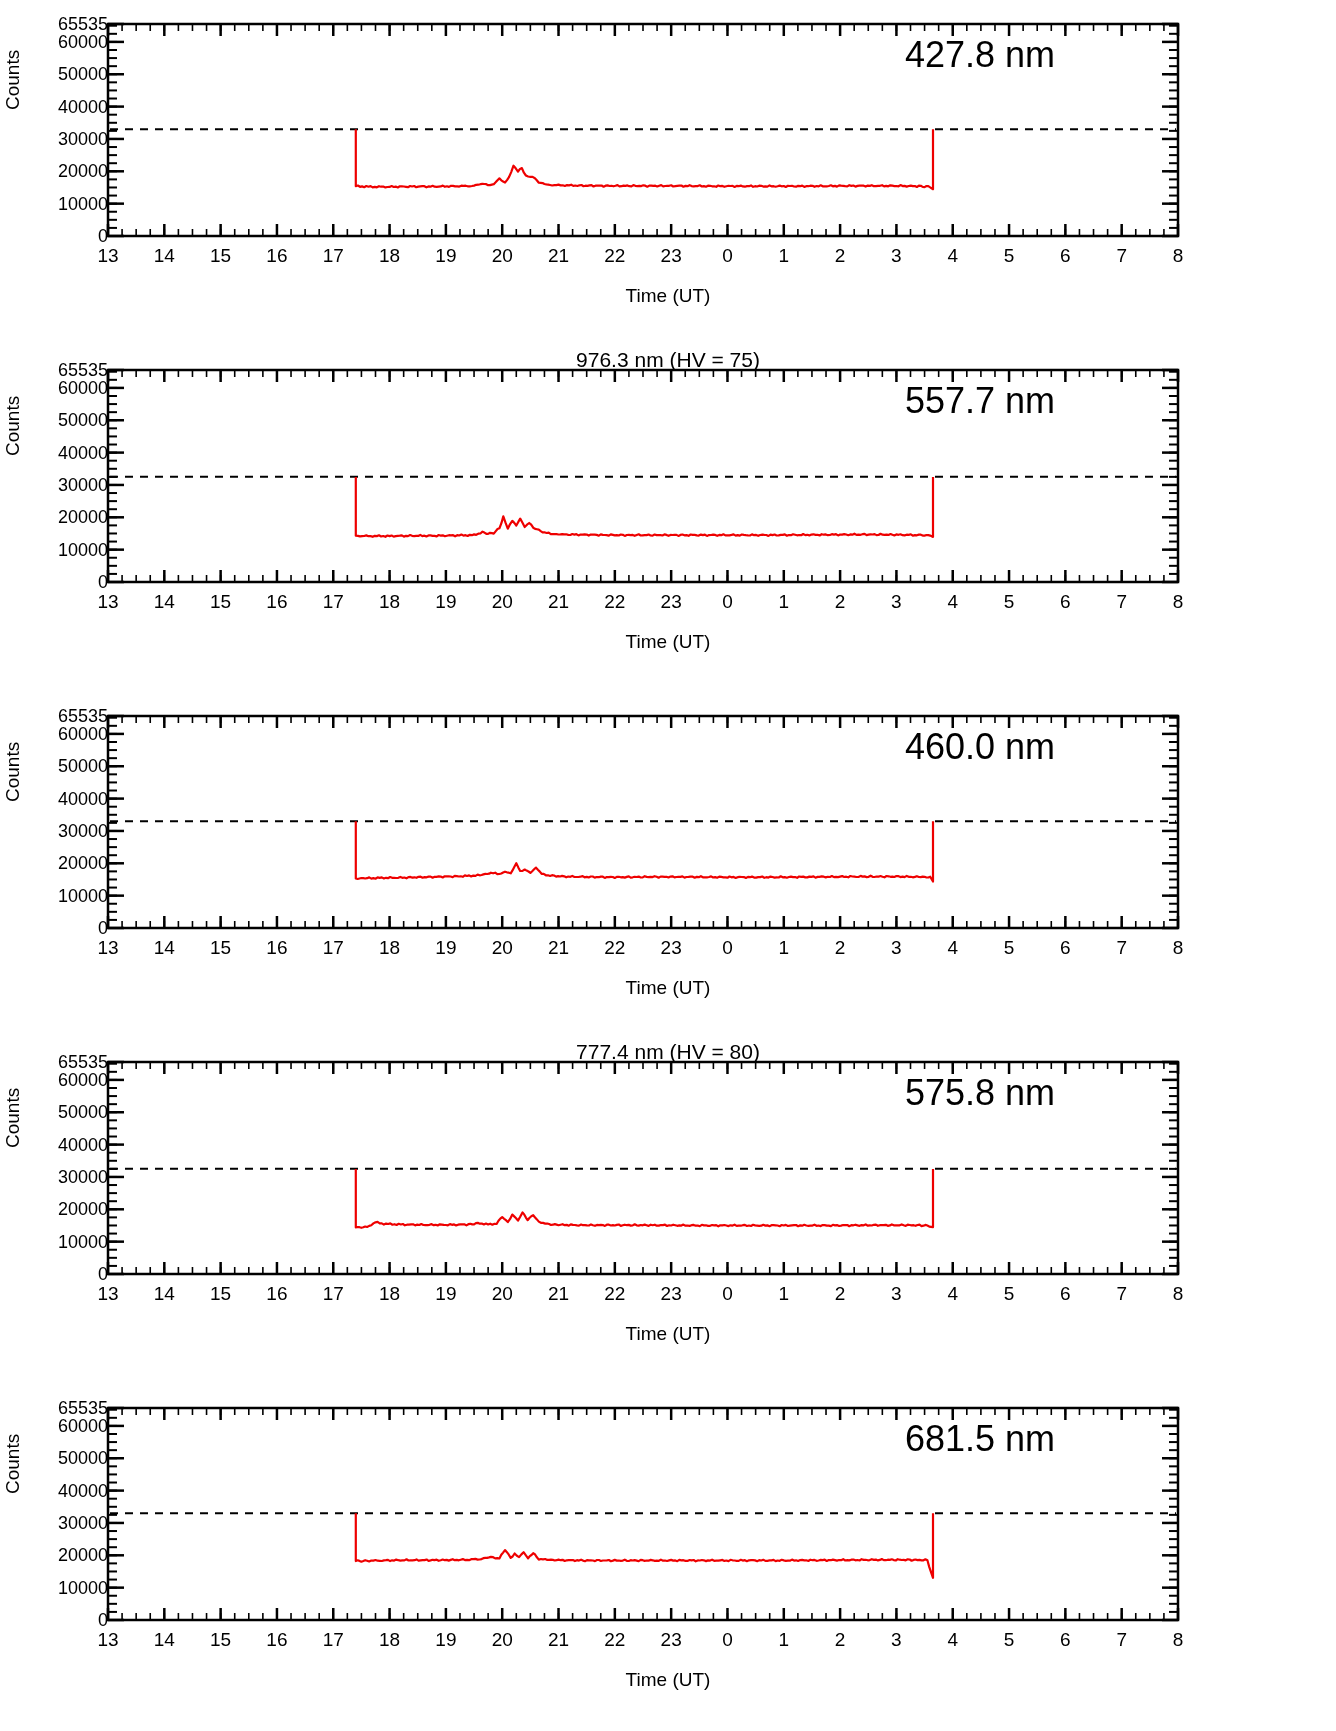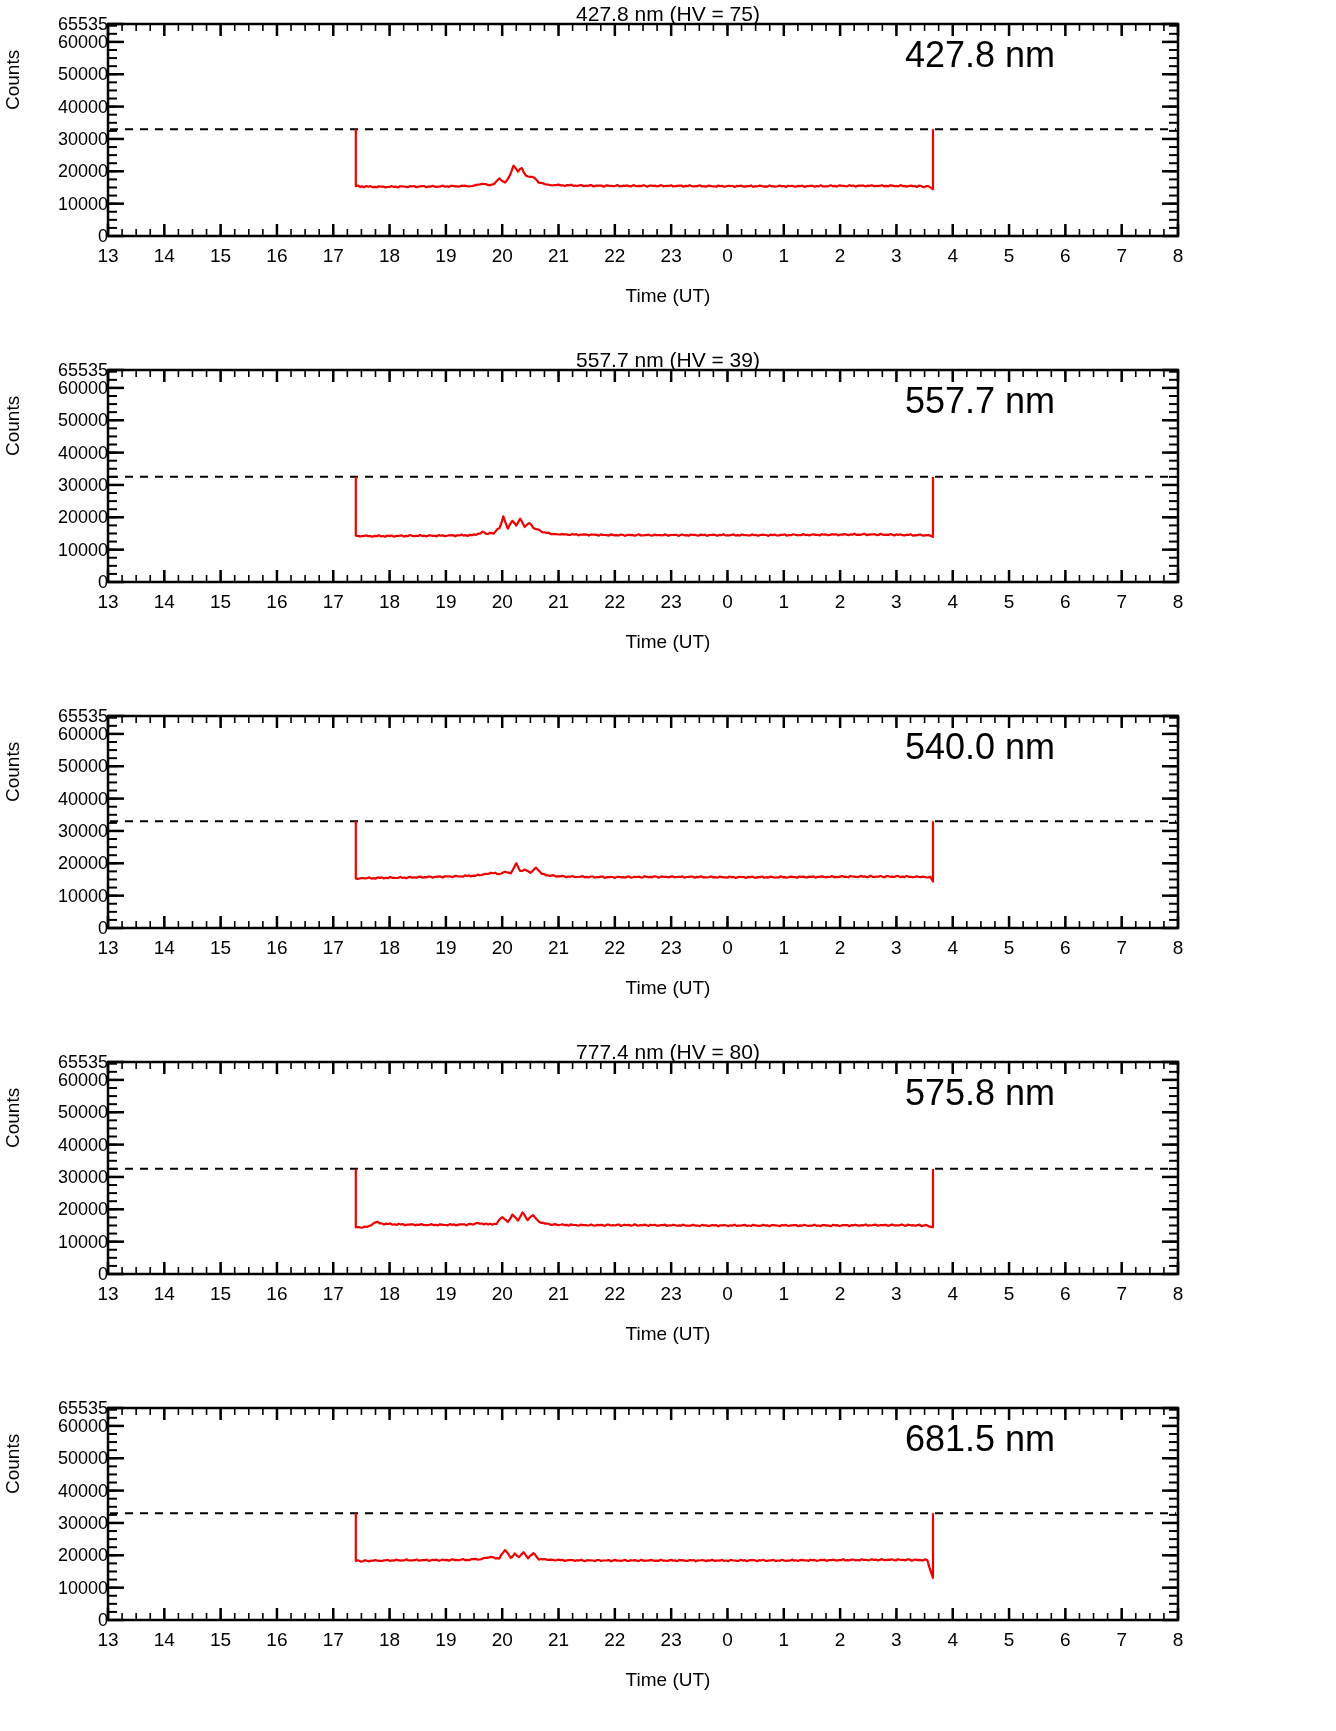--- a/index.html
+++ b/index.html
@@ -95,21 +95,20 @@
     white-space: nowrap;
   }
   svg { display: block; }
 </style>
 </head>
 <body>
 
 <div class="page">
   <div id="panels-root">
       <div class="panel">
-        <div class="panel-title">427.8 nm (HV = 75)</div>
         <div class="ylabel">Counts</div>
         <div class="xlabel">Time (UT)</div>
         <div class="ytick-col">
           <div class="ytick" style="top: 15px; width: 98px;">65535</div>
           <div class="ytick" style="top: 32.9052px; width: 98px;">60000</div>
           <div class="ytick" style="top: 65.2544px; width: 98px;">50000</div>
           <div class="ytick" style="top: 97.6035px; width: 98px;">40000</div>
           <div class="ytick" style="top: 129.953px; width: 98px;">30000</div>
           <div class="ytick" style="top: 162.302px; width: 98px;">20000</div>
           <div class="ytick" style="top: 194.651px; width: 98px;">10000</div>
@@ -402,21 +401,21 @@
           <line x1="1149.842105263158" x2="1149.842105263158" y1="24" y2="31" stroke="#000" stroke-width="1.6"></line>
           <line x1="1163.921052631579" x2="1163.921052631579" y1="236" y2="229" stroke="#000" stroke-width="1.6"></line>
           <line x1="1163.921052631579" x2="1163.921052631579" y1="24" y2="31" stroke="#000" stroke-width="1.6"></line>
           <line x1="1178" x2="1178" y1="236" y2="229" stroke="#000" stroke-width="1.6"></line>
           <line x1="1178" x2="1178" y1="24" y2="31" stroke="#000" stroke-width="1.6"></line>
           <line x1="110" x2="1176" y1="129.24788281071184" y2="129.24788281071184" stroke="#000000" stroke-width="2" stroke-dasharray="8 7"></line>
           <path d="M355.8 129.2 L355.8 186.2 L357.9 185.5 L360.0 186.8 L362.1 186.4 L364.2 187.2 L366.3 186.0 L368.5 186.7 L370.6 186.1 L372.7 187.4 L374.8 186.9 L376.9 187.3 L379.0 186.2 L381.1 186.7 L383.2 186.5 L385.4 187.4 L387.5 187.0 L389.6 186.9 L391.6 186.1 L393.7 187.0 L395.7 186.6 L397.8 187.5 L399.8 186.3 L401.9 186.4 L403.9 186.5 L406.0 186.8 L408.0 187.2 L410.1 186.0 L412.1 186.5 L414.2 186.0 L416.2 187.2 L418.2 186.6 L420.3 186.4 L422.3 186.2 L424.4 186.2 L426.4 187.3 L428.5 186.4 L430.5 186.7 L432.6 185.8 L434.6 186.7 L436.7 186.8 L438.7 186.6 L440.8 186.4 L442.8 185.6 L444.9 186.8 L446.9 186.3 L449.0 186.9 L451.0 185.8 L453.1 185.9 L455.1 186.4 L457.2 186.3 L459.3 186.6 L461.4 185.7 L463.5 185.8 L465.6 185.7 L467.7 186.3 L469.8 186.3 L471.9 186.0 L474.1 185.6 L476.2 184.8 L478.3 184.7 L480.4 184.2 L482.5 183.8 L484.4 184.0 L486.3 184.2 L488.1 185.2 L490.0 185.1 L491.9 184.6 L493.8 184.2 L495.6 182.3 L497.5 180.2 L499.4 178.4 L501.3 180.3 L503.1 181.5 L505.0 182.5 L507.0 180.1 L509.0 177.1 L511.2 172.1 L513.5 165.7 L515.7 168.3 L518.0 171.6 L520.0 168.9 L521.9 168.1 L523.9 172.7 L525.9 175.5 L528.1 176.5 L530.4 176.9 L532.6 176.9 L534.9 178.2 L536.8 180.2 L538.8 182.7 L540.7 182.8 L542.6 183.1 L544.4 184.0 L546.3 184.4 L548.2 184.6 L550.1 185.0 L552.2 185.5 L554.3 185.1 L556.4 185.1 L558.5 184.6 L560.6 185.4 L562.8 185.3 L564.9 186.0 L567.0 185.1 L569.1 185.4 L571.2 184.7 L573.3 185.9 L575.4 185.5 L577.4 186.0 L579.4 185.3 L581.5 185.0 L583.5 186.2 L585.5 185.7 L587.5 185.9 L589.5 185.4 L591.5 185.2 L593.5 186.5 L595.5 185.7 L597.5 185.7 L599.6 185.6 L601.6 185.5 L603.6 186.7 L605.6 185.7 L607.6 185.4 L609.5 186.0 L611.5 185.8 L613.5 186.3 L615.5 185.8 L617.5 185.1 L619.5 186.4 L621.5 186.2 L623.5 185.6 L625.4 185.9 L627.4 185.4 L629.4 186.2 L631.4 186.4 L633.4 185.1 L635.4 185.8 L637.4 186.2 L639.4 185.9 L641.3 186.1 L643.3 185.3 L645.3 185.7 L647.3 186.7 L649.3 185.6 L651.3 185.6 L653.3 185.9 L655.3 185.7 L657.2 186.5 L659.2 185.7 L661.2 185.1 L663.2 186.4 L665.2 186.0 L667.2 185.8 L669.2 185.8 L671.2 185.3 L673.2 186.5 L675.3 186.1 L677.3 185.8 L679.3 185.6 L681.4 185.5 L683.4 186.7 L685.5 185.9 L687.5 186.2 L689.6 185.2 L691.6 186.1 L693.7 186.4 L695.7 186.2 L697.8 186.1 L699.8 185.3 L701.9 186.5 L703.9 186.1 L706.0 186.7 L708.0 185.7 L710.1 185.8 L712.1 186.3 L714.2 186.3 L716.2 186.8 L718.3 185.5 L720.3 186.2 L722.4 185.9 L724.4 186.8 L726.4 186.3 L728.5 185.8 L730.5 186.0 L732.6 185.9 L734.6 187.0 L736.7 185.9 L738.7 186.2 L740.8 185.6 L742.8 186.4 L744.9 186.7 L746.9 186.1 L749.0 186.2 L751.0 185.4 L753.1 186.8 L755.1 186.2 L757.2 186.5 L759.2 185.7 L761.3 185.8 L763.3 186.6 L765.4 186.3 L767.4 186.6 L769.5 185.4 L771.5 186.3 L773.6 186.2 L775.6 186.7 L777.6 186.2 L779.7 185.6 L781.7 186.3 L783.8 186.0 L785.8 187.0 L787.9 185.8 L789.9 186.0 L792.0 185.8 L794.0 186.5 L796.1 186.7 L798.1 185.8 L800.2 186.2 L802.2 185.6 L804.3 186.9 L806.3 186.2 L808.4 186.2 L810.4 185.7 L812.5 185.8 L814.5 186.8 L816.6 186.0 L818.6 186.4 L820.7 185.3 L822.7 186.3 L824.7 186.3 L826.8 186.3 L828.8 186.0 L830.9 185.3 L832.9 186.3 L835.0 185.9 L837.0 186.6 L839.1 185.4 L841.1 185.7 L843.2 185.9 L845.2 186.2 L847.3 186.4 L849.3 185.2 L851.4 185.9 L853.4 185.5 L855.5 186.6 L857.5 185.9 L859.6 185.6 L861.6 185.6 L863.7 185.7 L865.7 186.6 L867.8 185.6 L869.8 185.9 L871.8 185.2 L873.9 186.2 L875.9 186.2 L878.0 185.9 L880.0 185.8 L882.1 185.2 L884.1 186.4 L886.2 185.9 L888.2 186.3 L890.3 185.3 L892.3 185.6 L894.4 186.1 L896.4 186.0 L898.5 186.3 L900.5 185.1 L902.6 186.1 L904.6 185.9 L906.7 186.6 L908.7 186.0 L910.8 185.6 L912.8 186.1 L914.9 186.0 L916.9 187.0 L918.9 185.7 L920.8 185.8 L922.7 186.9 L924.6 187.1 L926.5 186.0 L928.3 186.1 L930.2 187.4 L933.0 189.2 L933.0 129.2" fill="none" stroke="#ee0000" stroke-width="2.2" stroke-linejoin="round"></path>
         </svg>
       </div>
       <div class="panel">
-        <div class="panel-title">557.7 nm (HV = 39)</div>
+        <div class="panel-title">976.3 nm (HV = 75)</div>
         <div class="ylabel">Counts</div>
         <div class="xlabel">Time (UT)</div>
         <div class="ytick-col">
           <div class="ytick" style="top: 15px; width: 98px;">65535</div>
           <div class="ytick" style="top: 32.9052px; width: 98px;">60000</div>
           <div class="ytick" style="top: 65.2544px; width: 98px;">50000</div>
           <div class="ytick" style="top: 97.6035px; width: 98px;">40000</div>
           <div class="ytick" style="top: 129.953px; width: 98px;">30000</div>
           <div class="ytick" style="top: 162.302px; width: 98px;">20000</div>
           <div class="ytick" style="top: 194.651px; width: 98px;">10000</div>
@@ -743,21 +742,21 @@
           <div class="xtick" style="left: 727.474px; top: 246px;">0</div>
           <div class="xtick" style="left: 783.789px; top: 246px;">1</div>
           <div class="xtick" style="left: 840.105px; top: 246px;">2</div>
           <div class="xtick" style="left: 896.421px; top: 246px;">3</div>
           <div class="xtick" style="left: 952.737px; top: 246px;">4</div>
           <div class="xtick" style="left: 1009.05px; top: 246px;">5</div>
           <div class="xtick" style="left: 1065.37px; top: 246px;">6</div>
           <div class="xtick" style="left: 1121.68px; top: 246px;">7</div>
           <div class="xtick" style="left: 1178px; top: 246px;">8</div>
         </div>
-        <div class="annot" style="left: 905px; top: 34px;">540.0 nm</div>
+        <div class="annot" style="left: 905px; top: 34px;">460.0 nm</div>
         <svg width="1336" height="346" class="plot-wrap">
           <rect x="108" y="24" width="1070" height="212" fill="none" stroke="#000" stroke-width="2.5"></rect>
           <line x1="108" x2="124" y1="24" y2="24" stroke="#000" stroke-width="2.5"></line>
           <line x1="1178" x2="1162" y1="24" y2="24" stroke="#000" stroke-width="2.5"></line>
           <line x1="108" x2="124" y1="41.90524147402152" y2="41.90524147402152" stroke="#000" stroke-width="2.5"></line>
           <line x1="1178" x2="1162" y1="41.90524147402152" y2="41.90524147402152" stroke="#000" stroke-width="2.5"></line>
           <line x1="108" x2="124" y1="74.25436789501794" y2="74.25436789501794" stroke="#000" stroke-width="2.5"></line>
           <line x1="1178" x2="1162" y1="74.25436789501794" y2="74.25436789501794" stroke="#000" stroke-width="2.5"></line>
           <line x1="108" x2="124" y1="106.60349431601432" y2="106.60349431601432" stroke="#000" stroke-width="2.5"></line>
           <line x1="1178" x2="1162" y1="106.60349431601432" y2="106.60349431601432" stroke="#000" stroke-width="2.5"></line>

